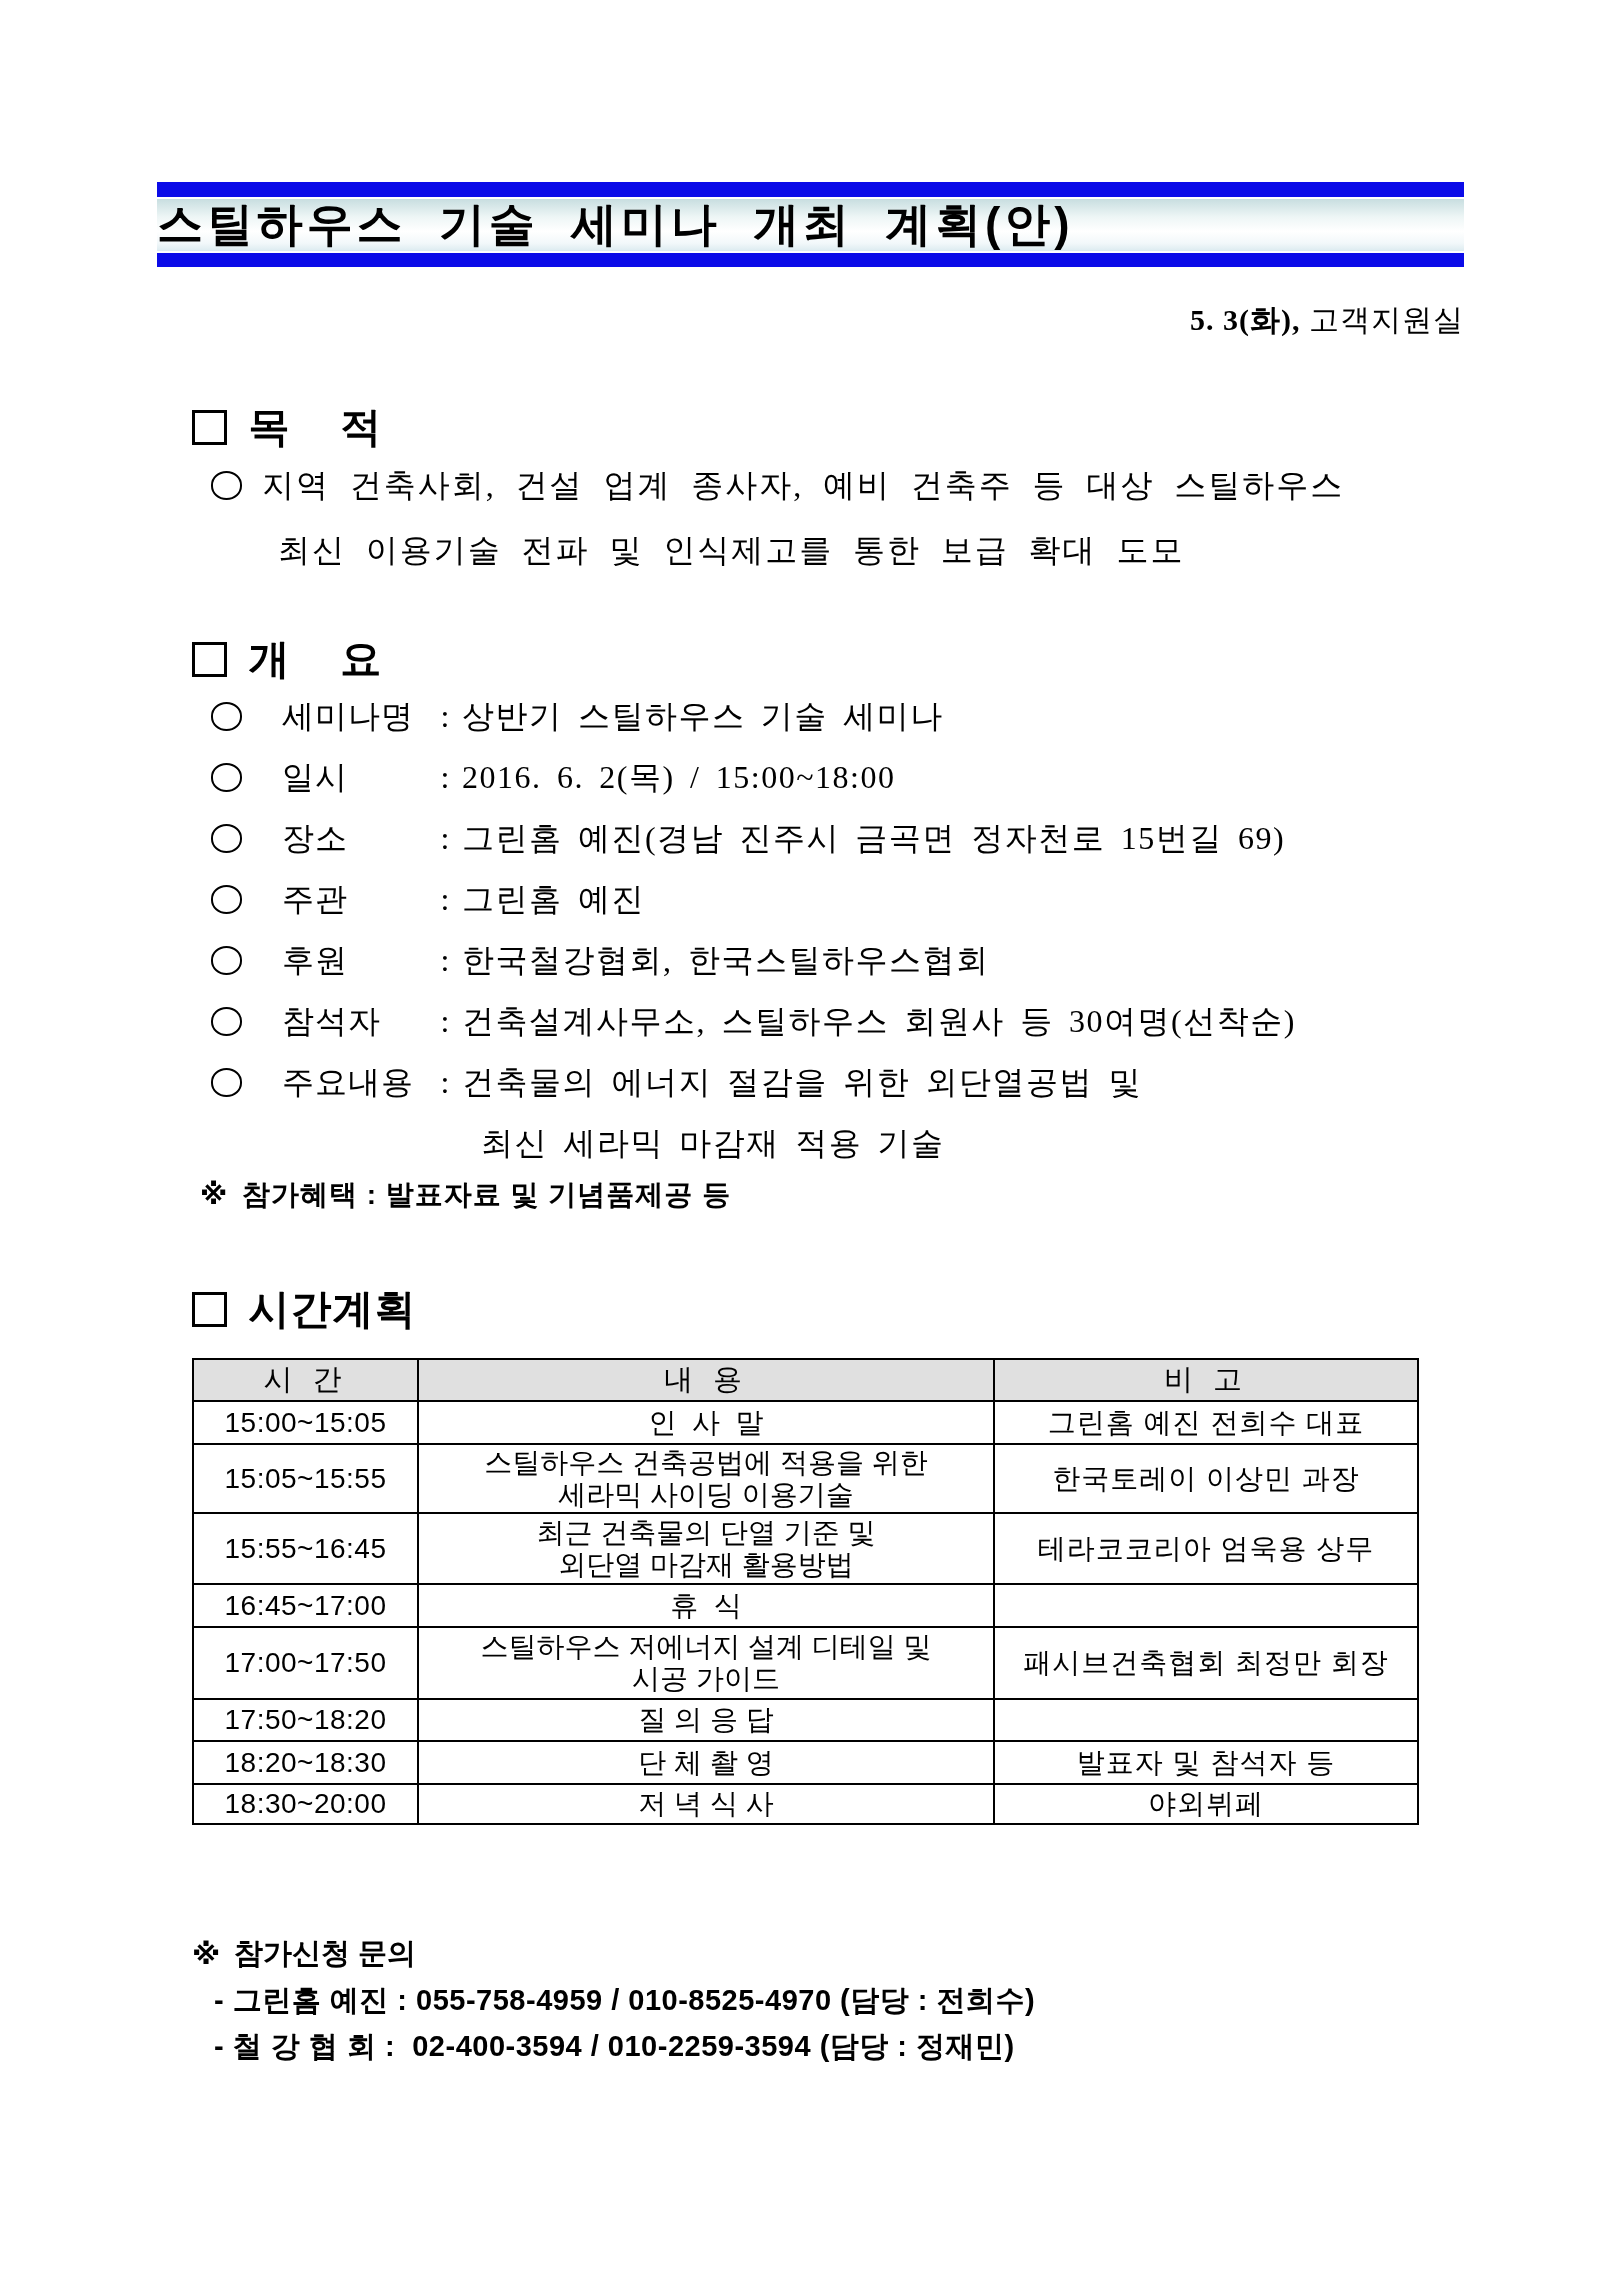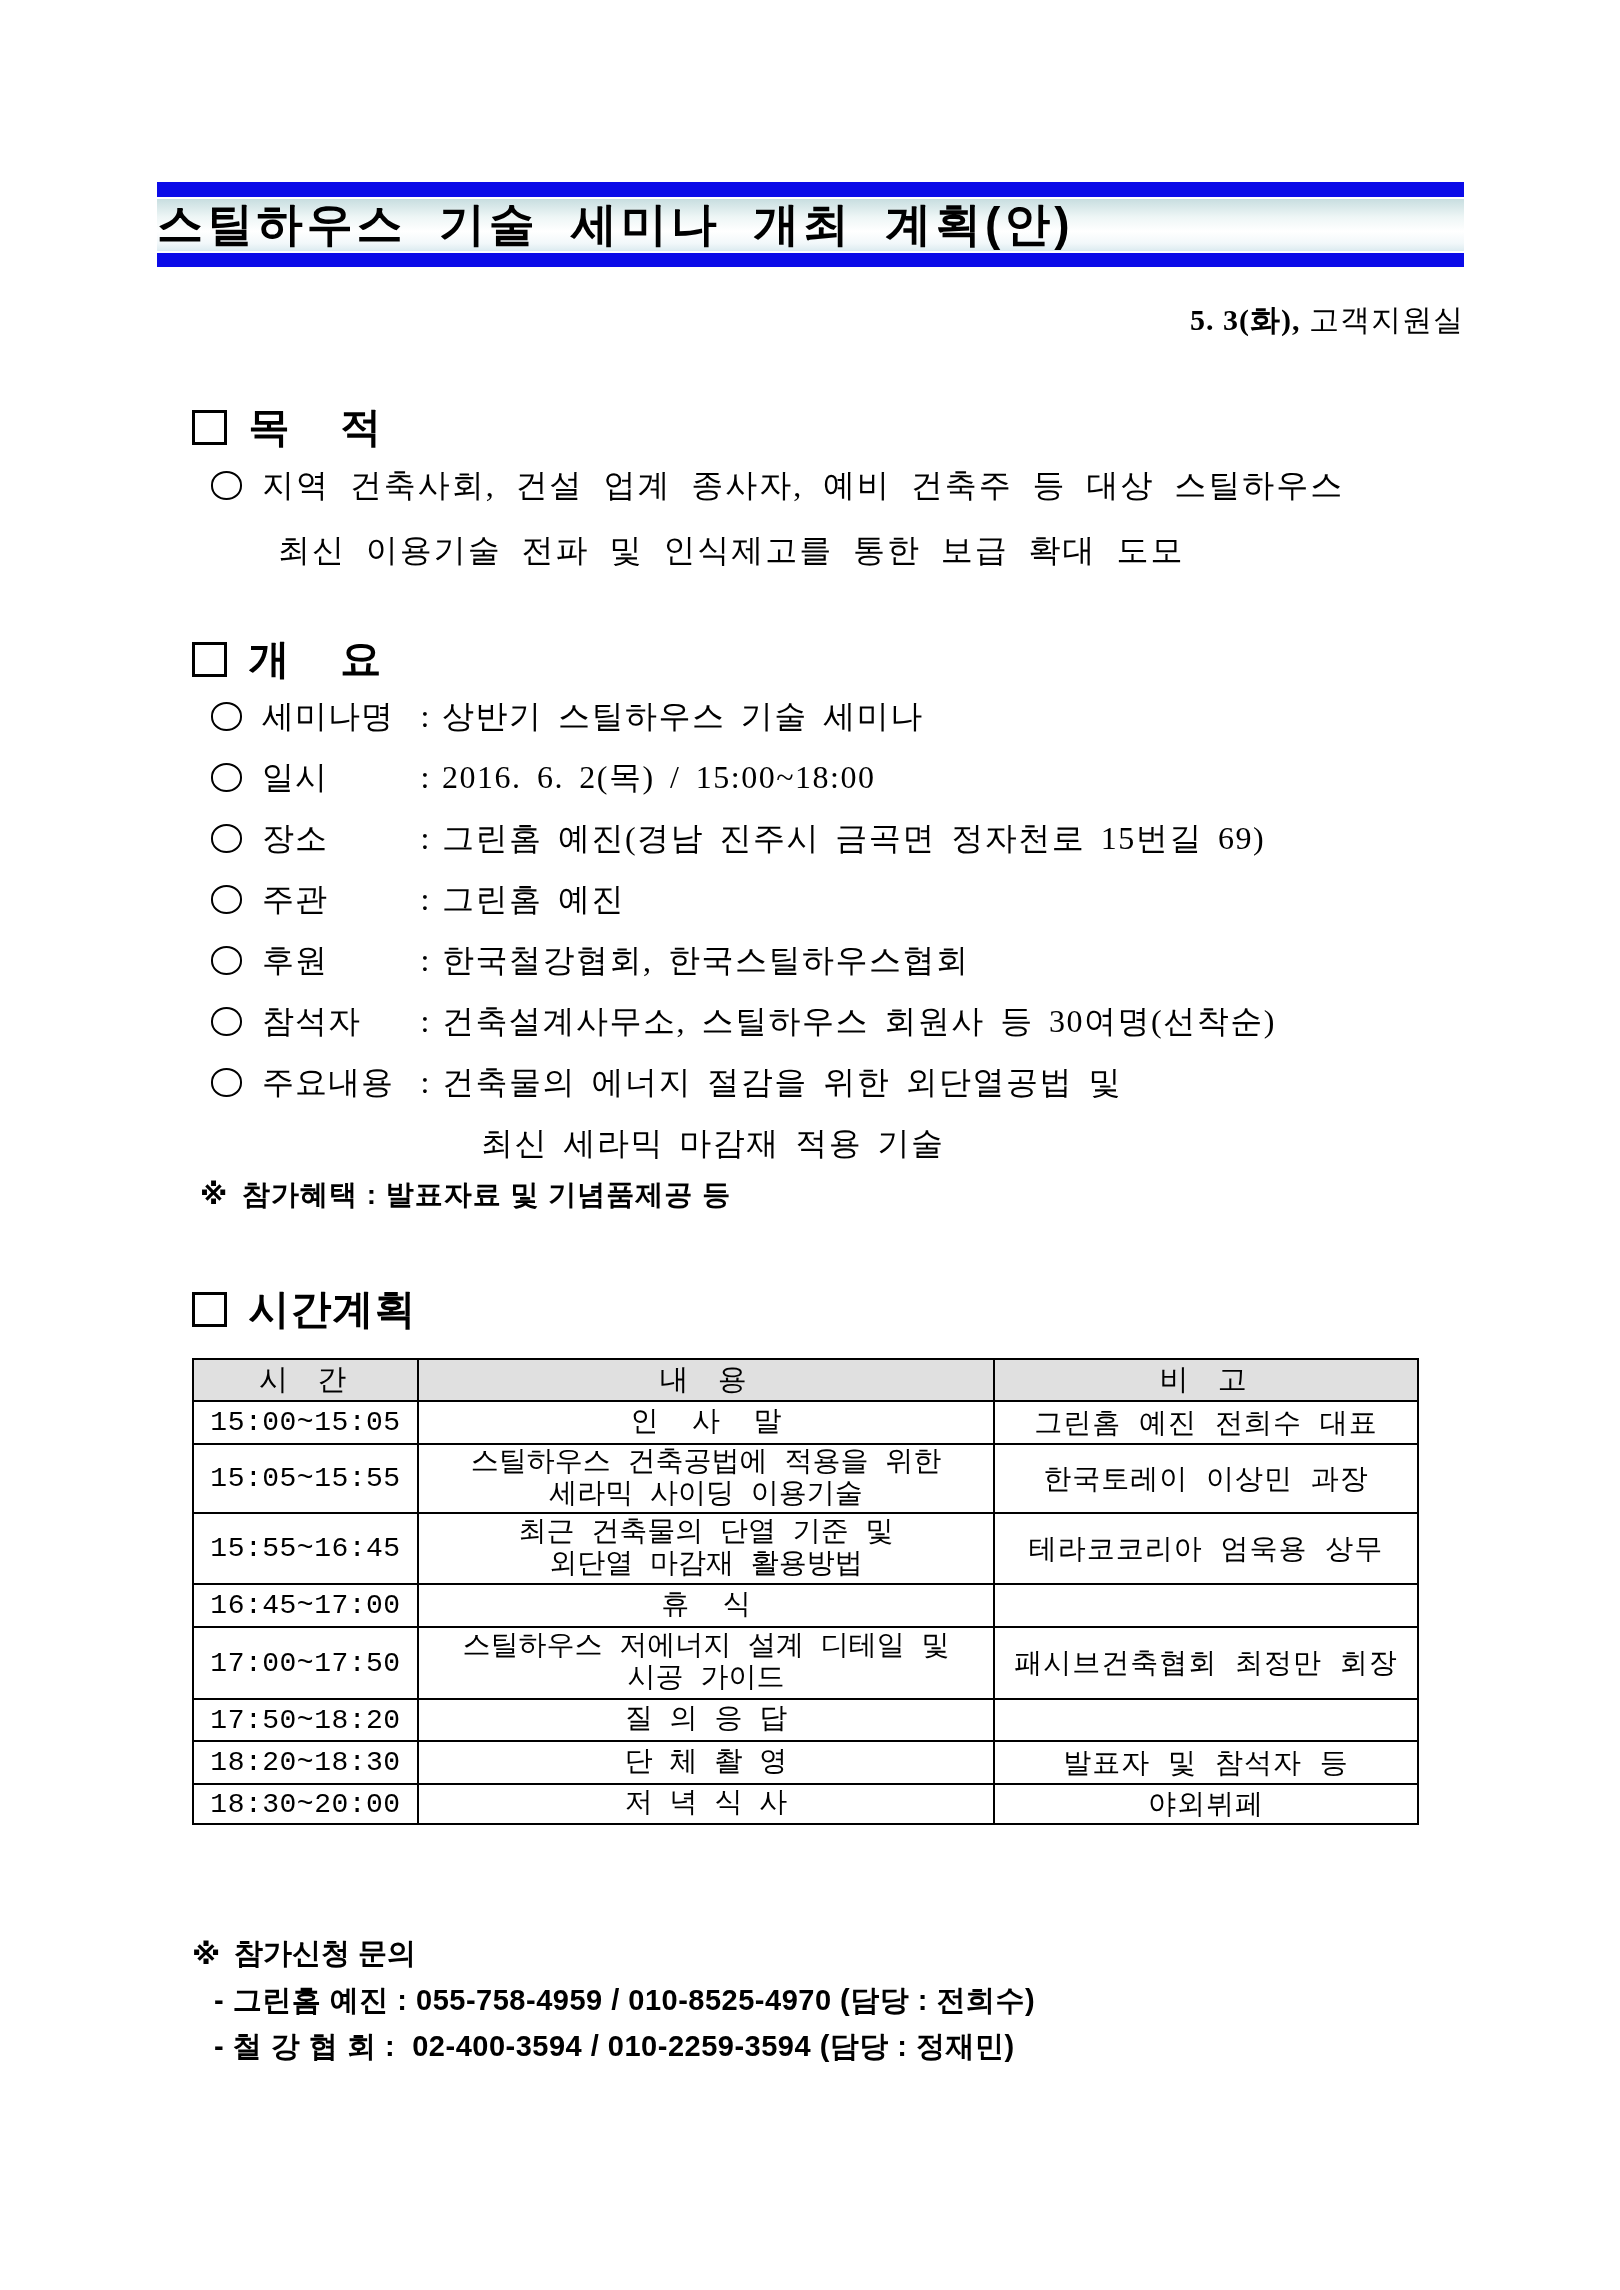--- a/index.html
+++ b/index.html
@@ -29,37 +29,37 @@
   .purpose{position:absolute;left:211px;top:453px;width:1274px;font-size:32px;
     letter-spacing:2px;word-spacing:9.8px;}
   .p-line{height:65px;display:flex;align-items:center;}
   .p-line2{margin-left:67px;}
   .circ{display:inline-block;width:27.4px;height:24.5px;border:2.9px solid #000;border-radius:50%;
     margin-right:19.6px;flex:0 0 auto;}
 
   
   .overview{position:absolute;left:211px;top:686px;font-size:32px;letter-spacing:1px;}
   .ov-item{height:61px;display:flex;align-items:center;}
-  .ov-label{display:inline-block;width:147px;text-align:justify;text-align-last:justify;}
+  .ov-label{display:inline-block;width:147px;text-align:justify;text-align-last:justify;margin-left:20px;}
   .ov-colon{display:inline-block;width:33px;text-align:center;}
   .ov-value{white-space:pre;letter-spacing:1.5px;word-spacing:5.9px;}
   .ov-cont{height:61px;display:flex;align-items:center;margin-left:270px;
     white-space:pre;letter-spacing:1.5px;word-spacing:5.9px;}
 
   
   .note1{position:absolute;left:200px;top:1176px;font-family:"Liberation Sans","DejaVu Sans",sans-serif;
     font-weight:bold;font-size:28px;letter-spacing:1px;white-space:pre;}
   .note-mark{margin-right:13.7px;}
 
   
   .sched-table{position:absolute;left:192px;top:1358px;width:1226px;border-collapse:collapse;
     font-family:"Liberation Sans","DejaVu Sans",sans-serif;table-layout:fixed;}
   .sched-table th,.sched-table td{border:2px solid #000;text-align:center;vertical-align:middle;
     padding:0;overflow:hidden;}
-  .sched-table{border:2.9px solid #000;font-family:Liberation Mono, monospace;}
+  .sched-table{border:2.9px solid #000;}
   .sched-table th{background:var(--hdrgray);font-size:29px;font-weight:500;letter-spacing:5.9px;white-space:pre;}
   .sched-table td{font-size:28px;}
   .col-time{width:225px;}
   .col-content{width:576px;}
   .col-remark{width:424px;}
   td.t-time{letter-spacing:0.5px;}
   td.t-content{line-height:32px;white-space:pre;}
   td.t-remark{letter-spacing:1px;}
 
   

